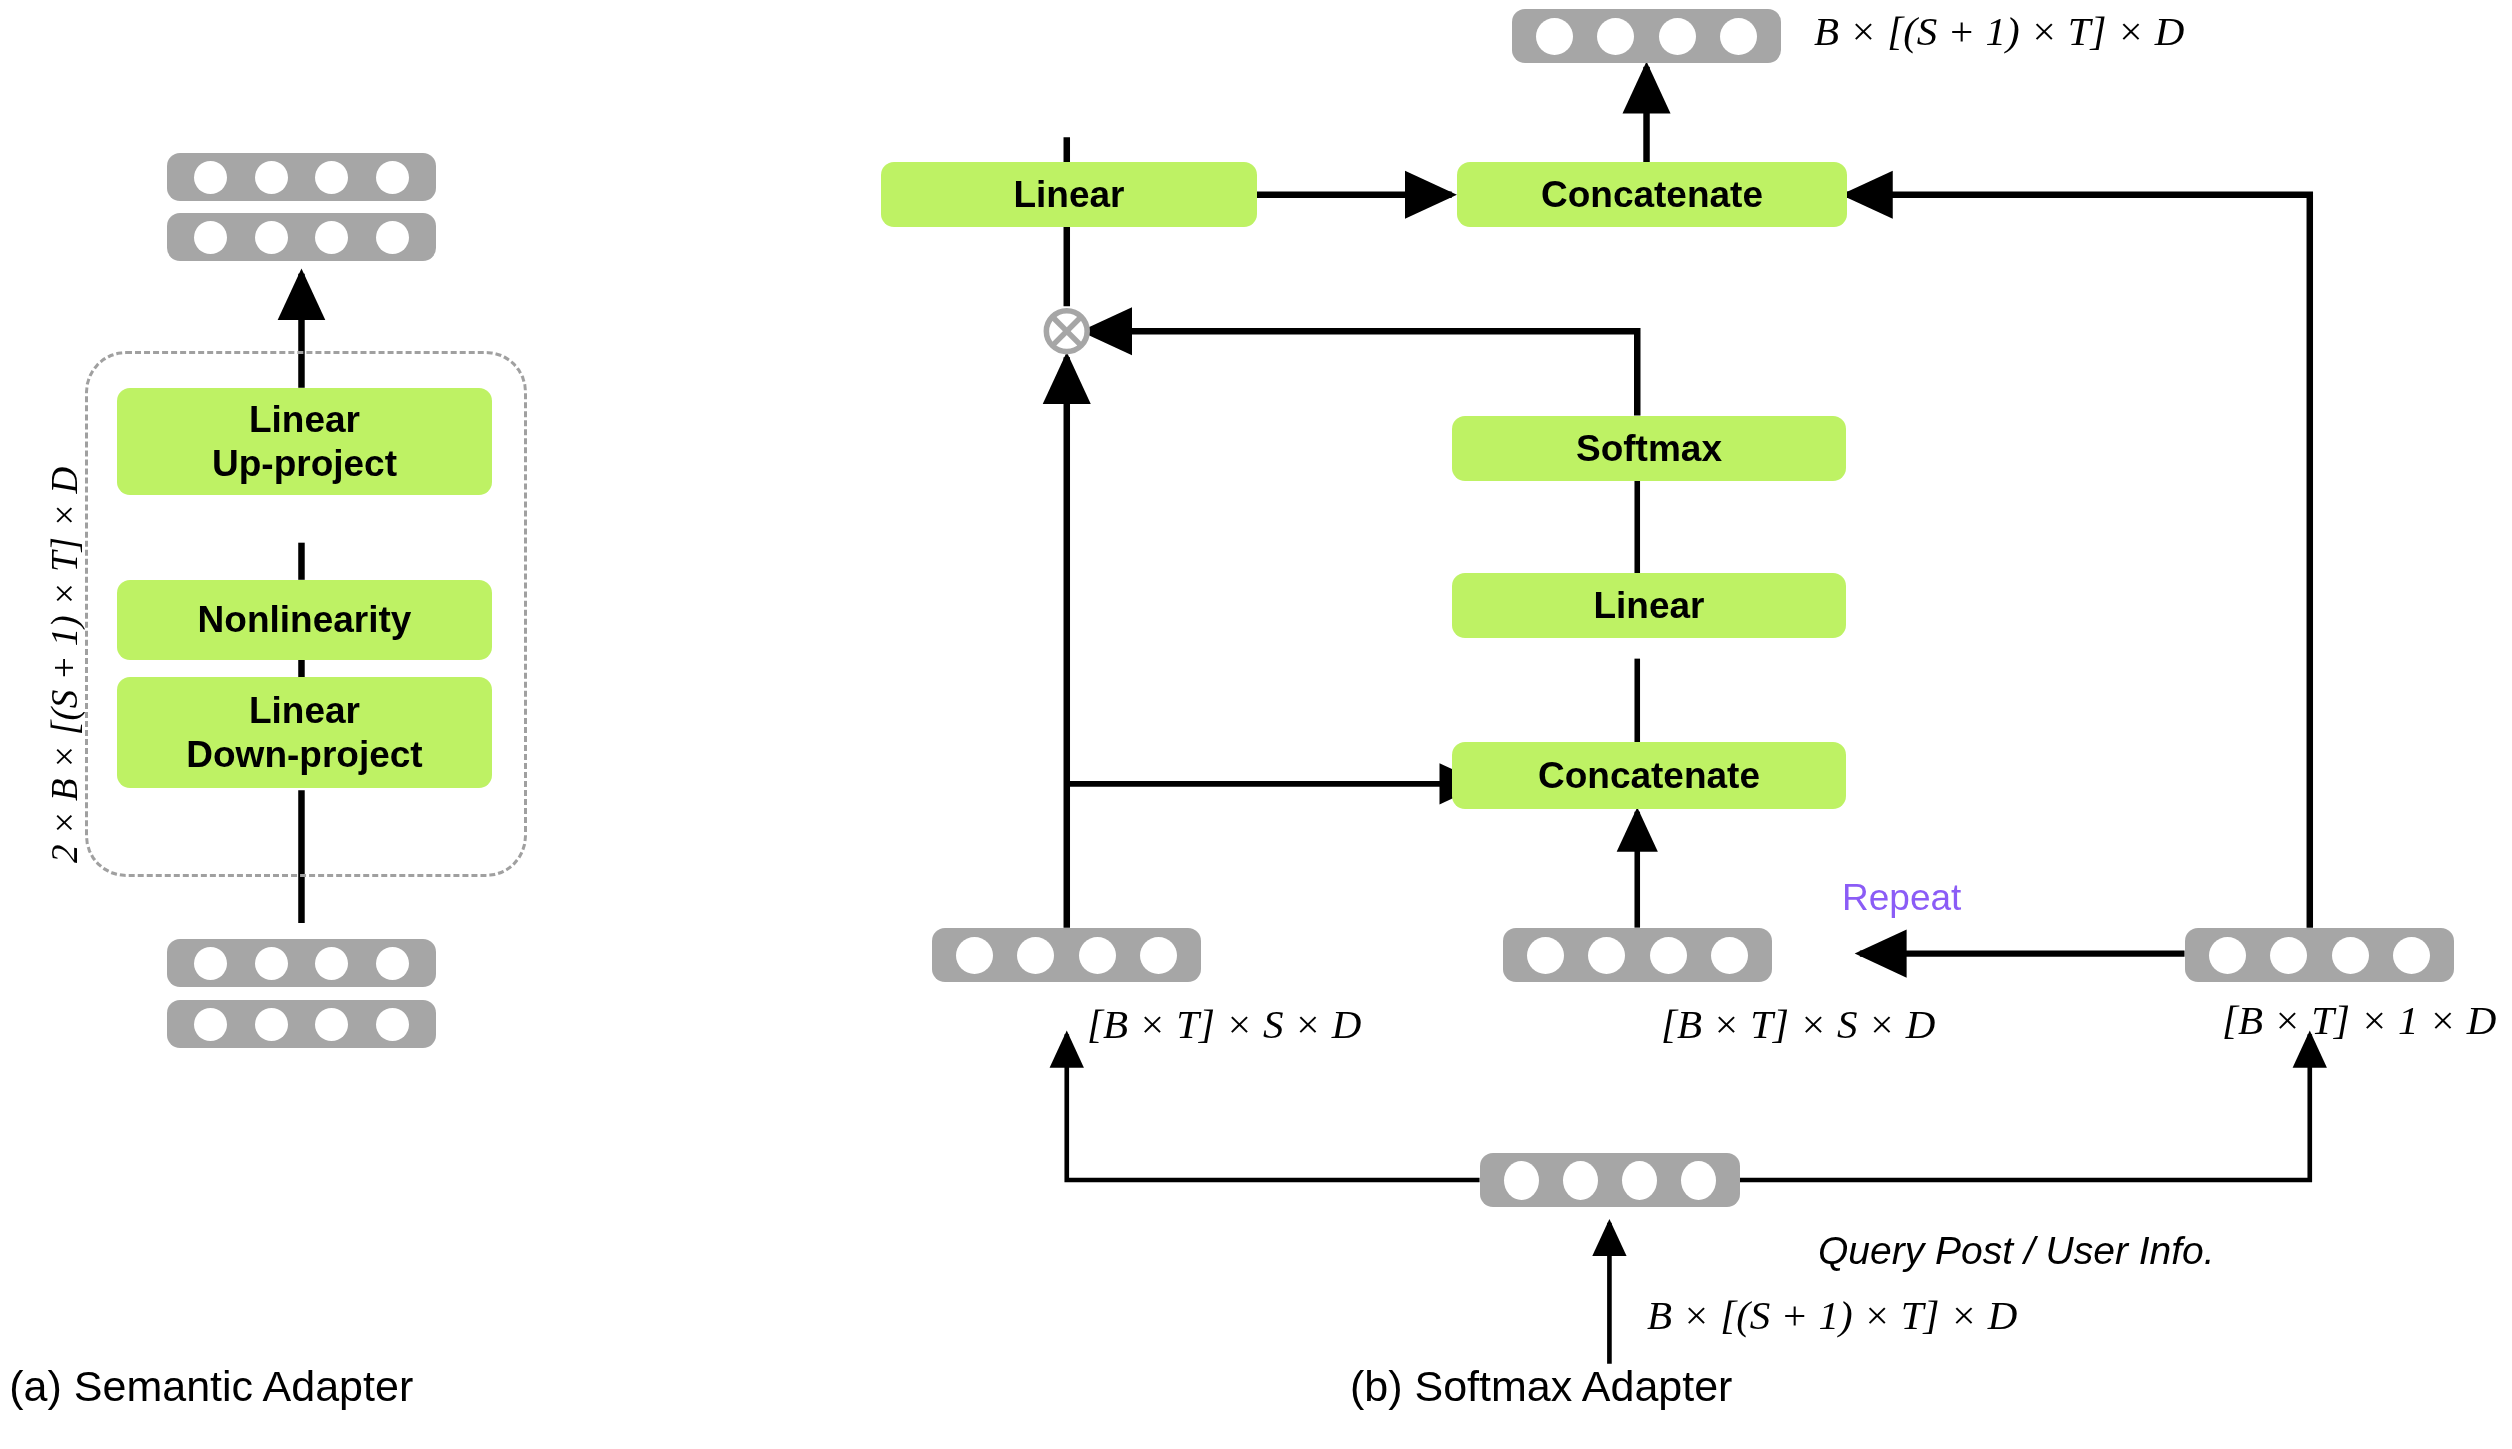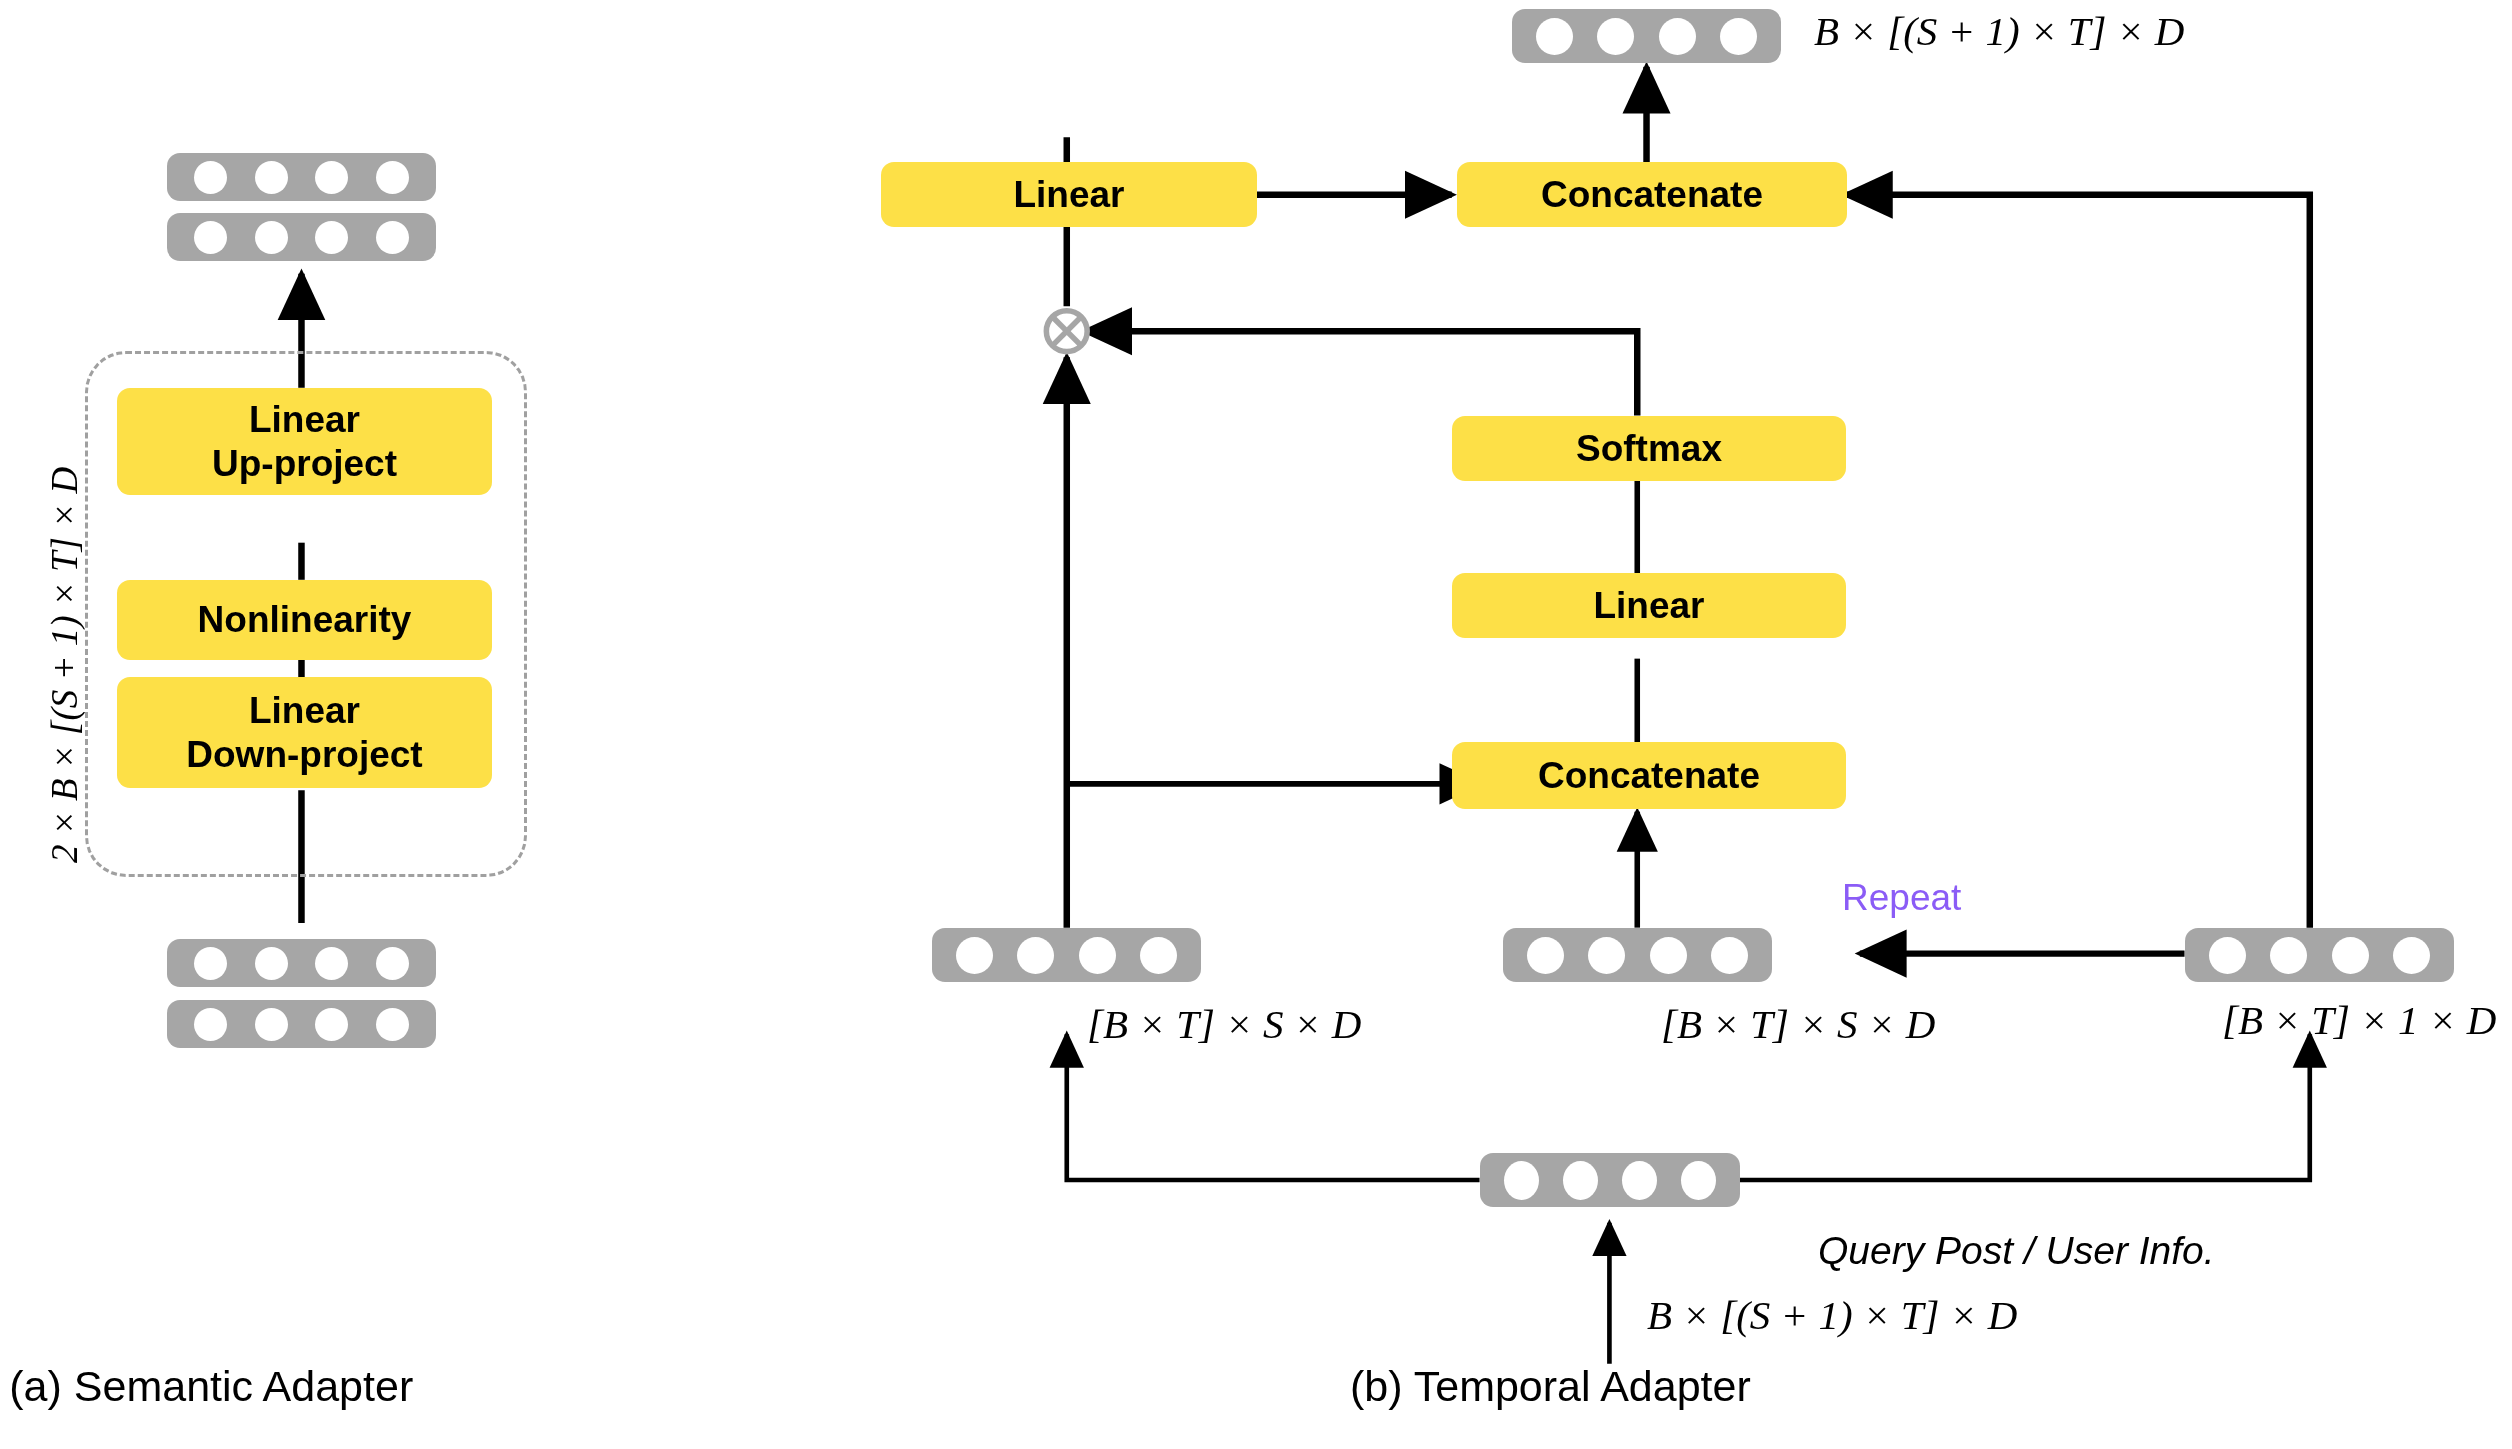--- a/index.html
+++ b/index.html
@@ -21,21 +21,21 @@
     position: absolute;
     left: 0;
     top: 0;
     width: 2512px;
     height: 1449px;
     pointer-events: none;
   }
   
   .gbox {
     position: absolute;
-    background: #fde047;
+    background: #bef264;
     border-radius: 13px;
     display: flex;
     align-items: center;
     justify-content: center;
     text-align: center;
     font-weight: bold;
     color: #000000;
     font-family: "Liberation Sans", sans-serif;
     line-height: 1.18;
     white-space: pre-line;
@@ -251,16 +251,16 @@
     <span class="dot" style="width:35px;height:39px;"></span>
     <span class="dot" style="width:35px;height:39px;"></span>
     <span class="dot" style="width:35px;height:39px;"></span>
   </div>
 
 
   <div class="italiclbl" style="left:1818px; top:1229px; font-size:39px;">Query Post / User Info.</div>
 
   <div class="mathlbl" style="left:1647px; top:1291px; font-size:41px;">B × [(S + 1) × T] × D</div>
 
-  <div class="caption" style="left:1350px; top:1362px;">(b) Temporal Adapter</div>
+  <div class="caption" style="left:1350px; top:1362px;">(b) Softmax Adapter</div>
 
 </div>
 
 
 </body></html>

